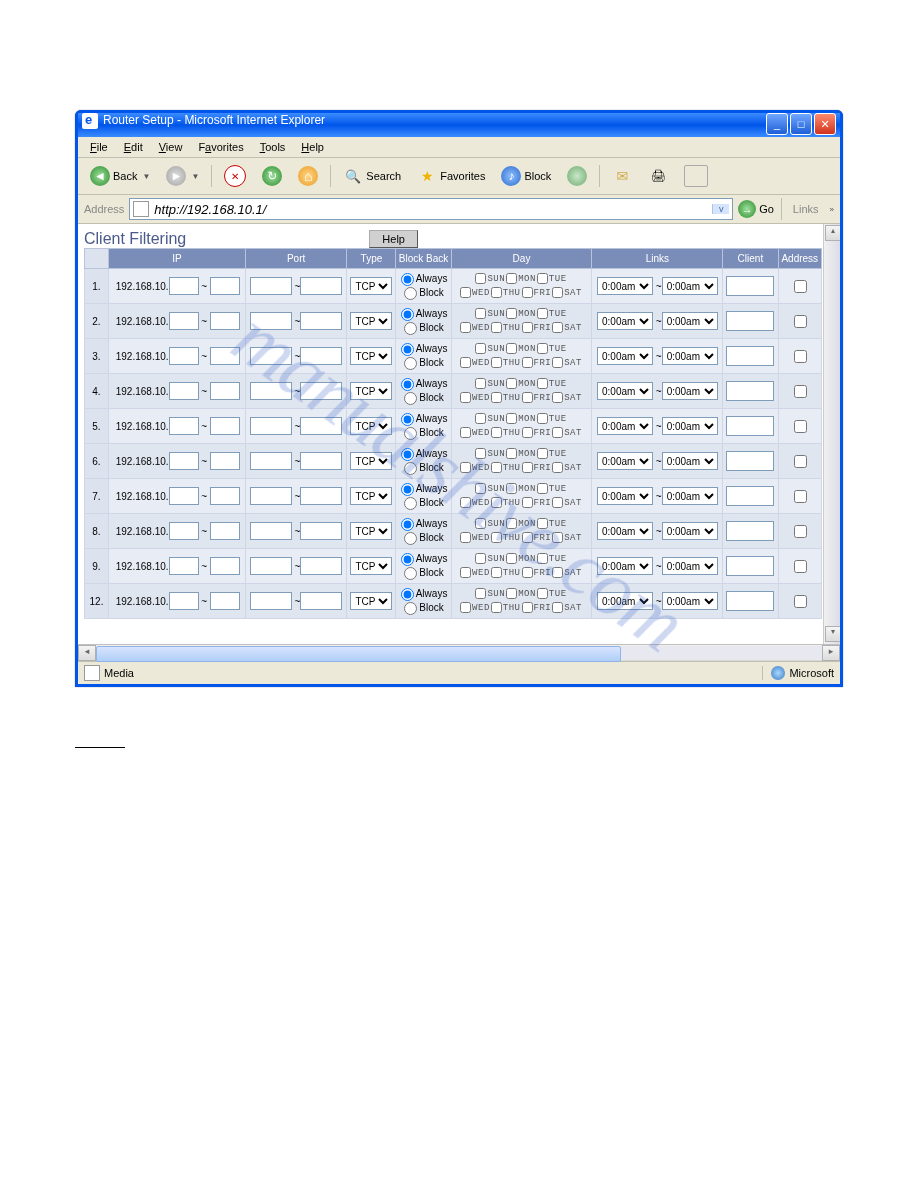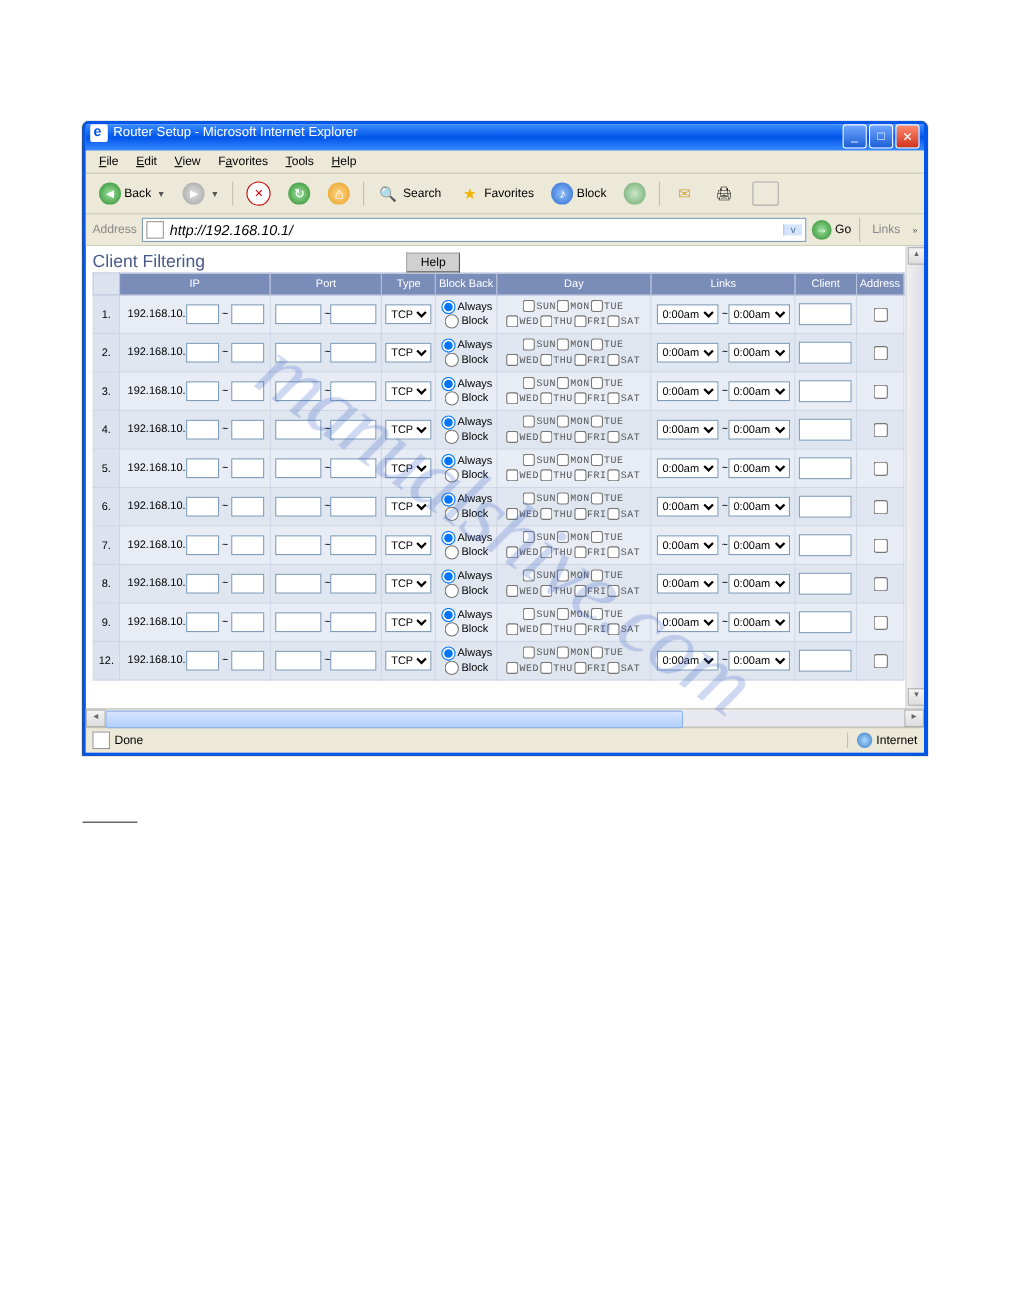--- a/index.html
+++ b/index.html
@@ -321,24 +321,24 @@
   <div class="hscroll">
     <div class="arrow">◂</div>
     <div class="track">
           <div class="thumb"></div>
         </div>
     <div class="arrow">▸</div>
   </div>
 
   <div class="statusbar">
     <span class="done-icon"></span>
-    <span class="done-text">Done</span>
+    <span class="done-text">Media</span>
     <span class="zone">
       <span class="globe"></span>
-      <span>Internet</span>
+      <span>Microsoft</span>
     </span>
   </div>
 
 </div>
 
 <div class="underline-mark"></div>
 <div class="watermark">manualshive.com</div>
 </div>
 
 </body></html>

